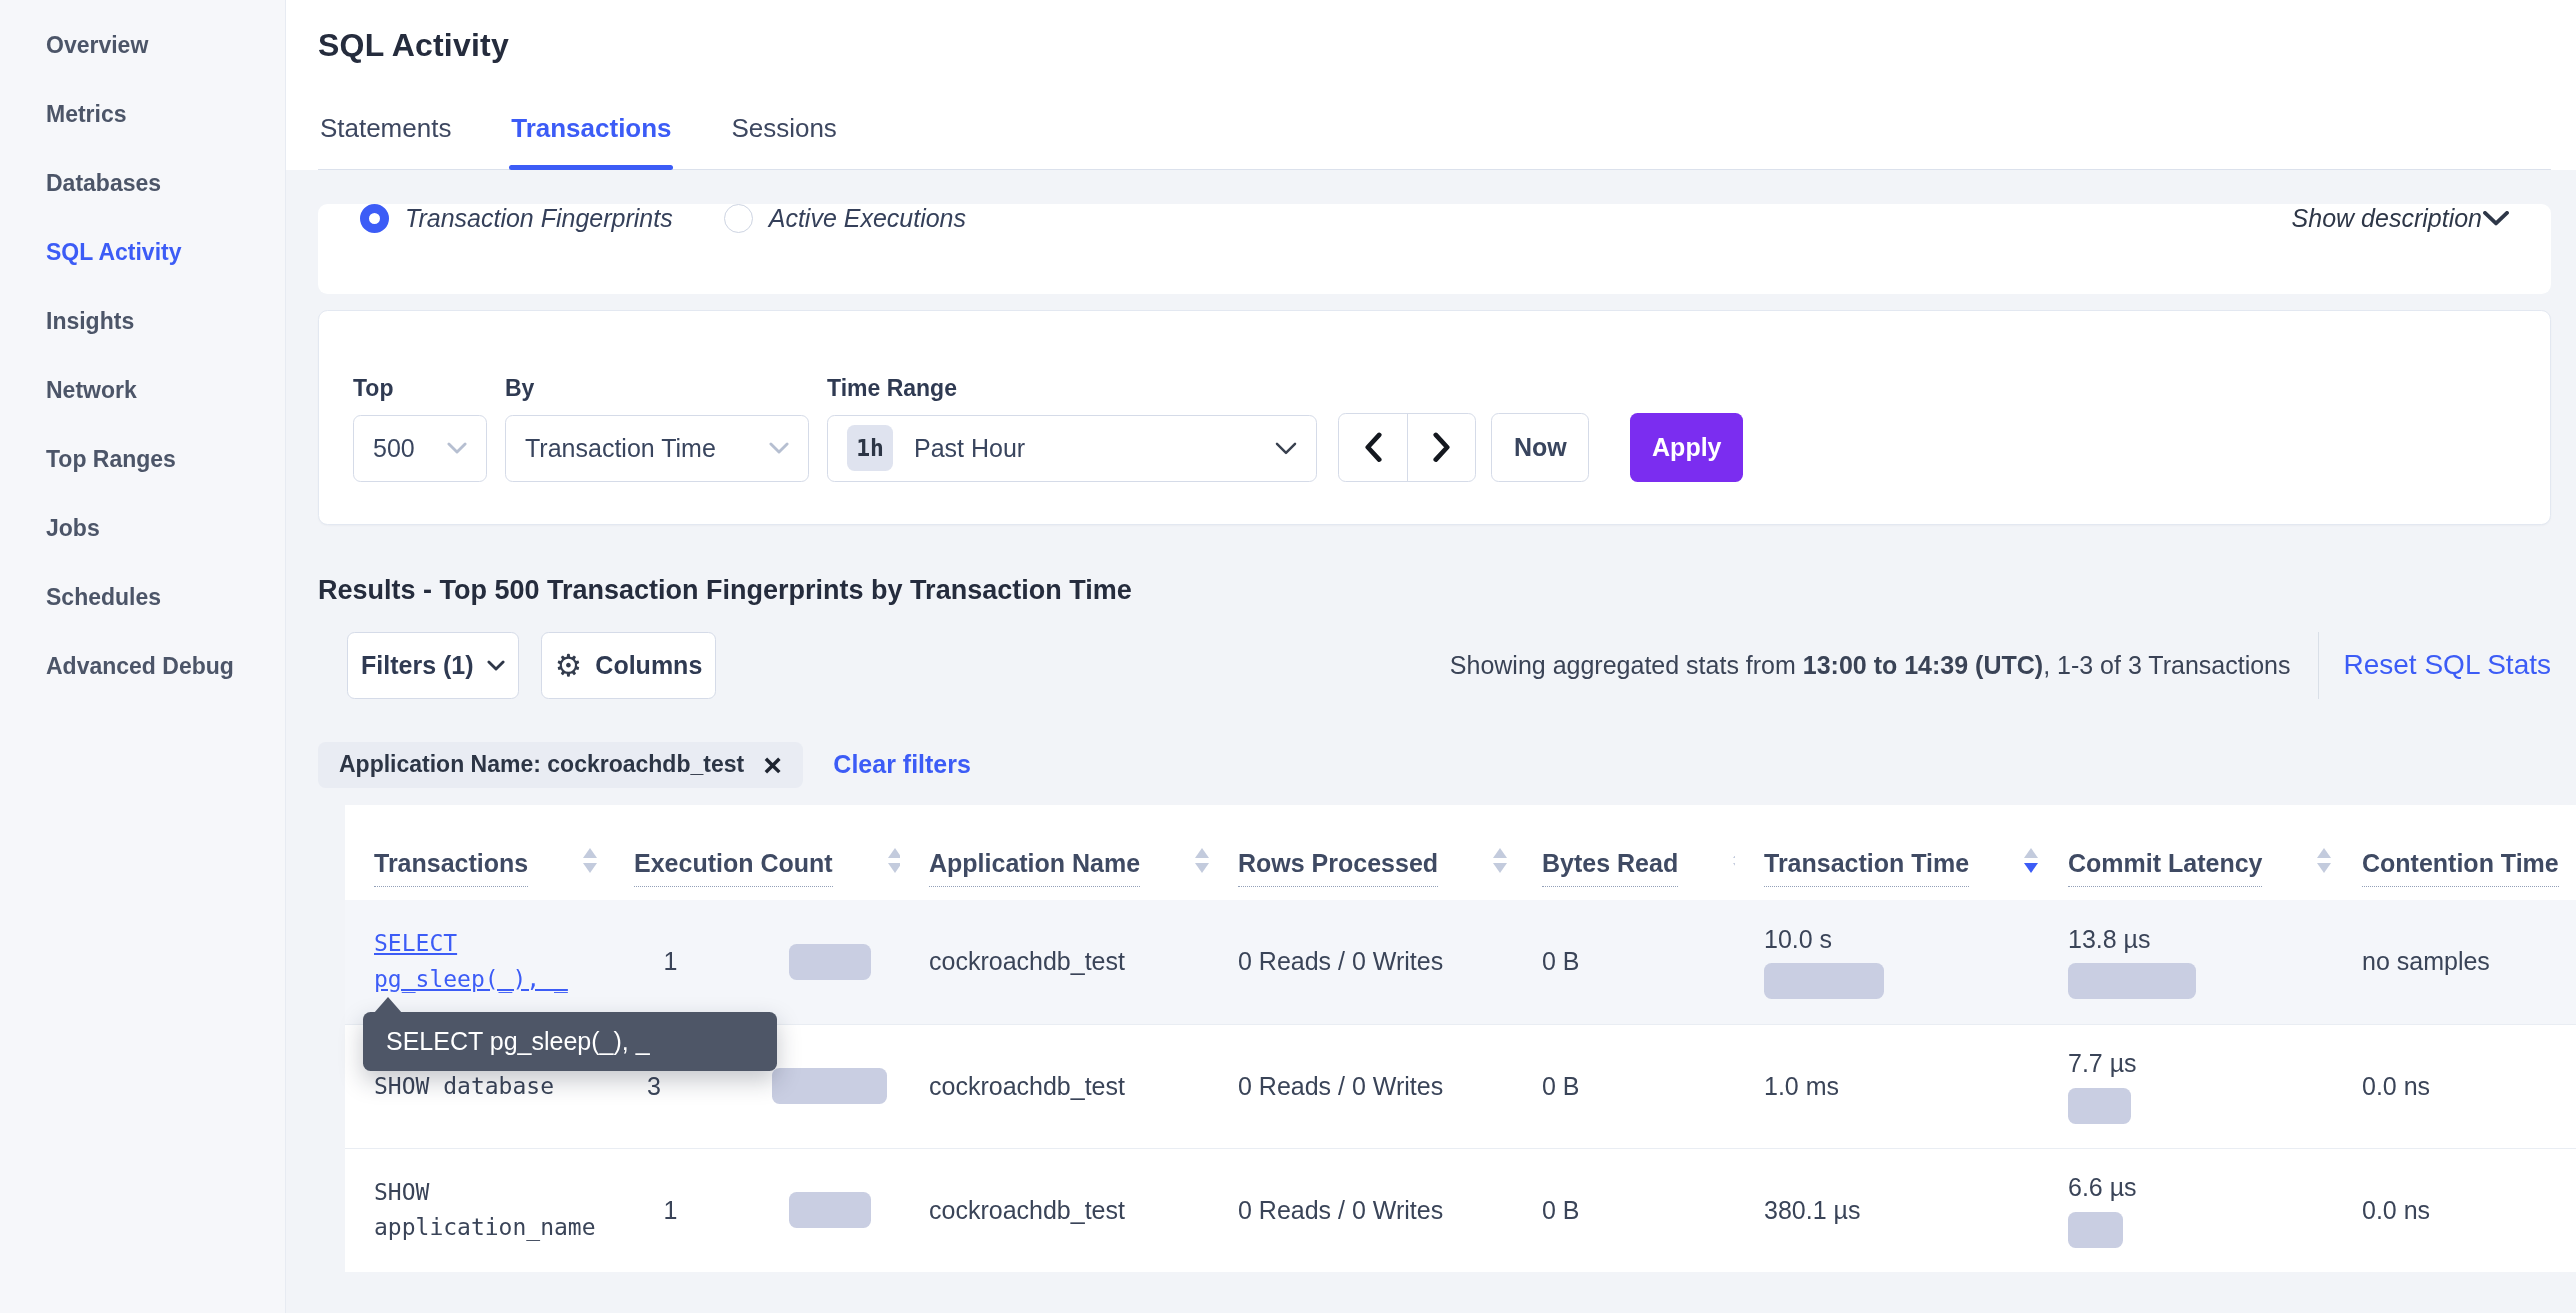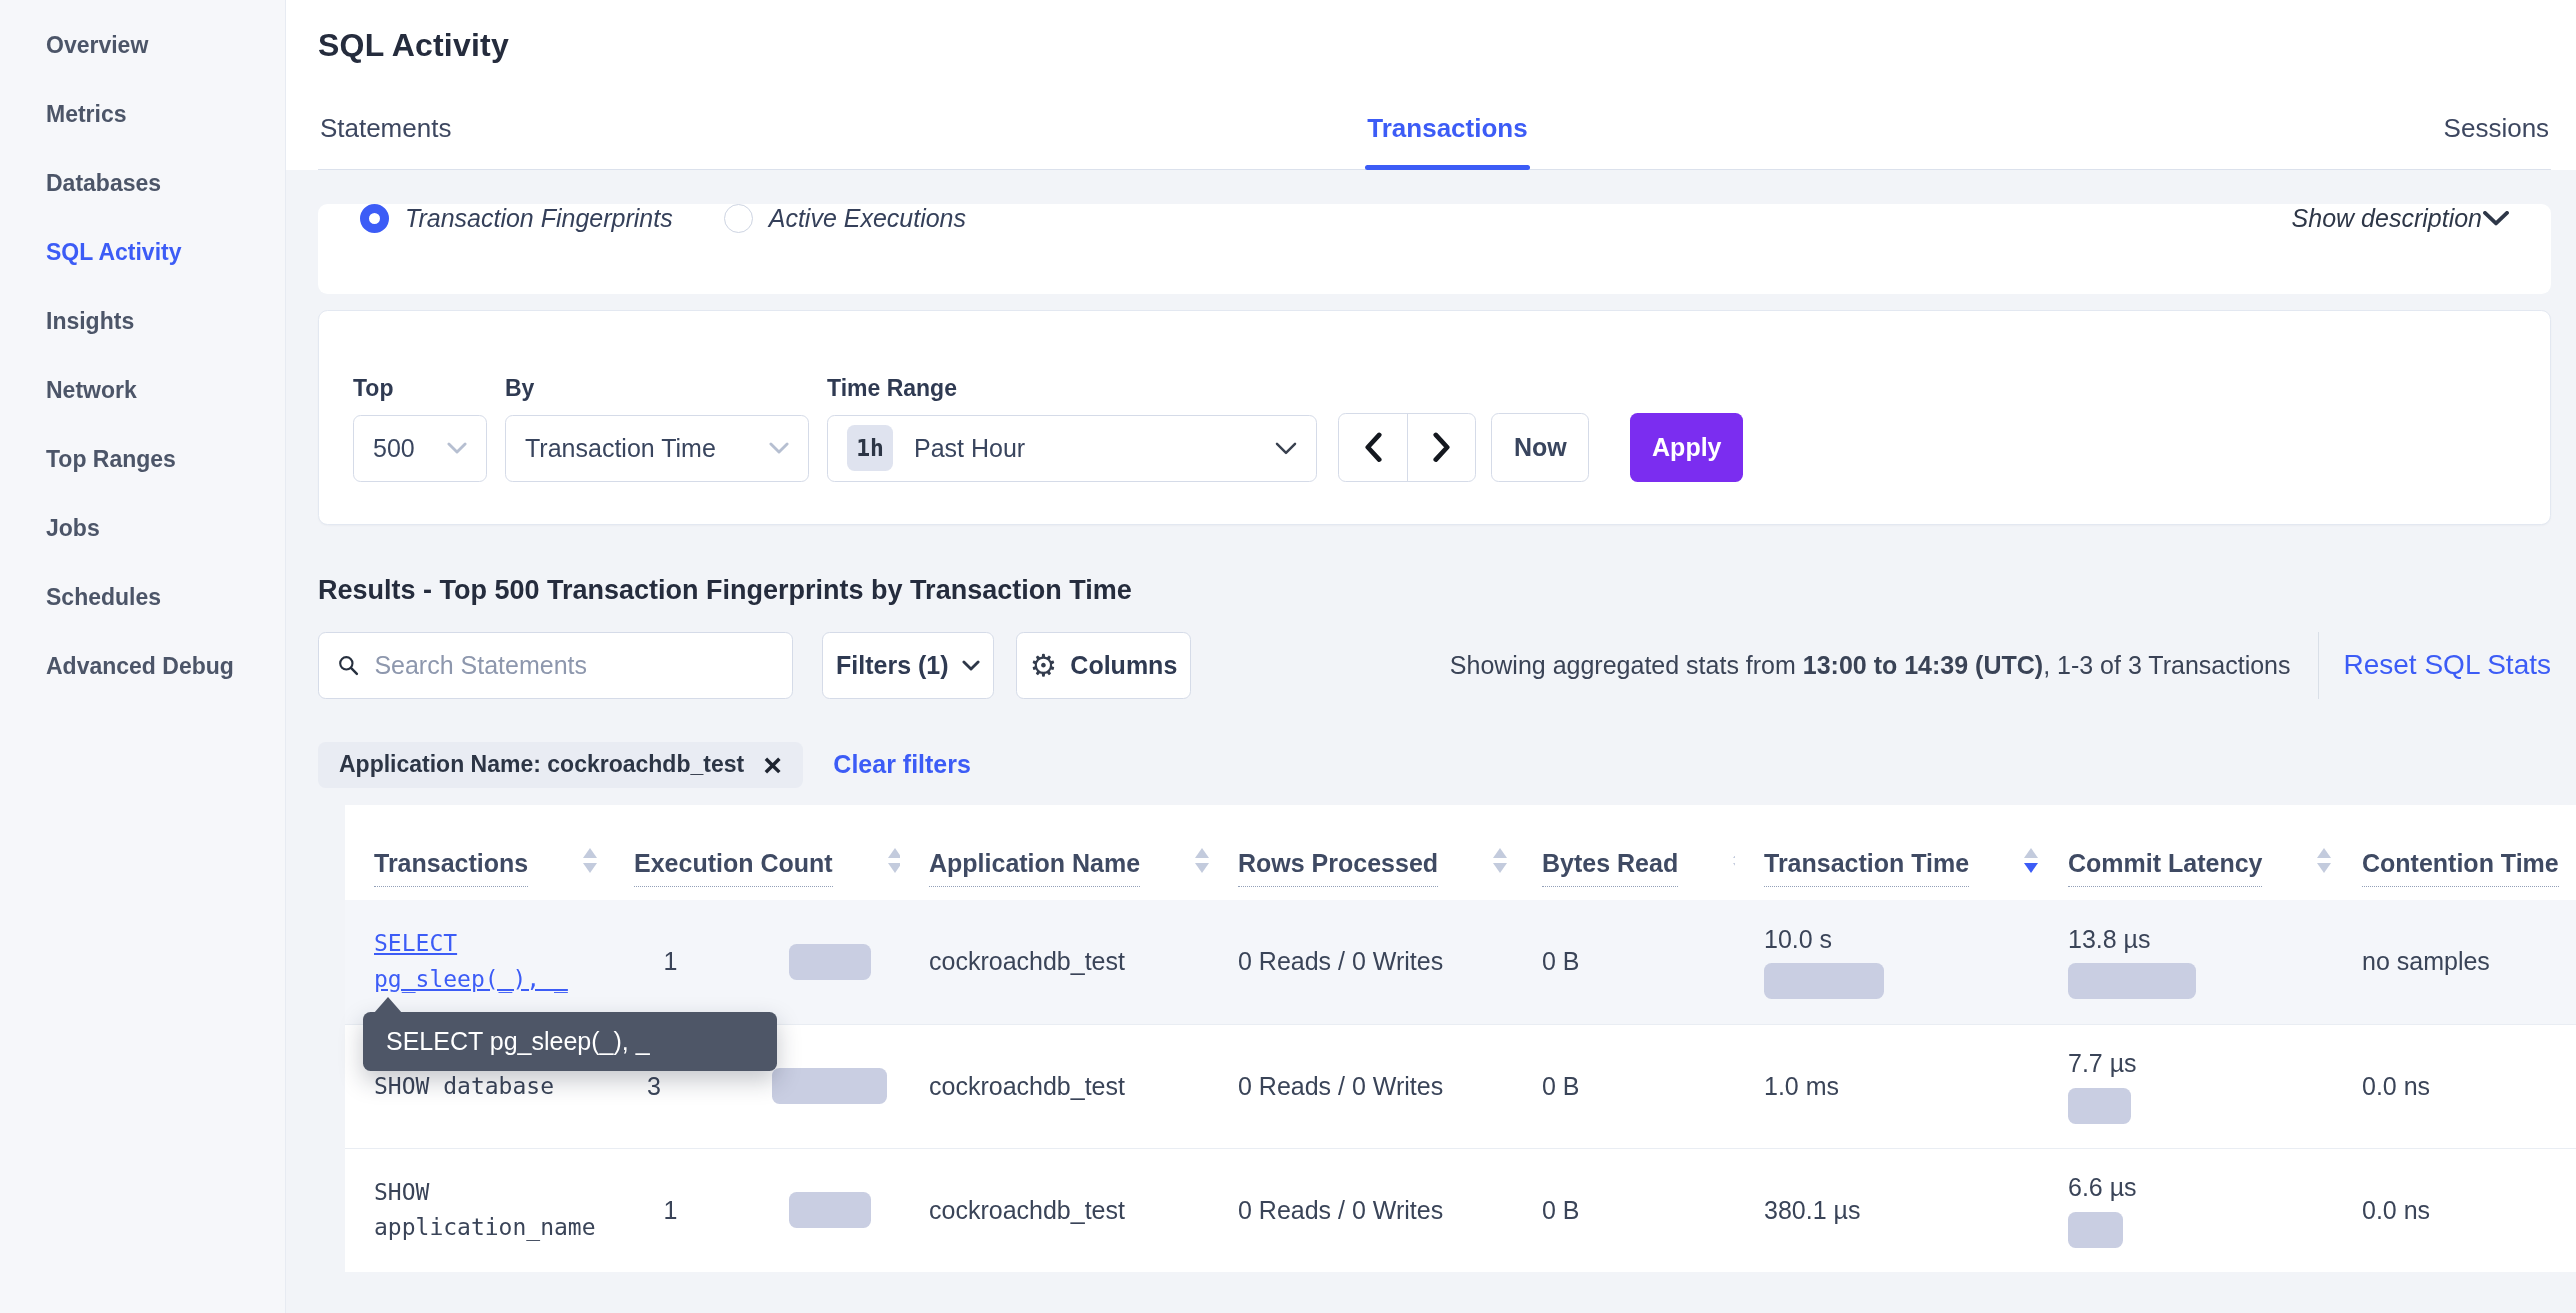--- a/index.html
+++ b/index.html
@@ -16,21 +16,21 @@
 
   
   .sidebar{width:286px;flex:0 0 286px;background:#f6f7fa;border-right:1px solid #e7ebf2;padding-top:11.4px;}
   .side-item{height:69px;display:flex;align-items:center;padding-left:46px;font-size:23px;font-weight:600;color:#4c5568;cursor:pointer;}
   .side-item.active{color:var(--accent);}
 
   
   .main{flex:1;display:flex;flex-direction:column;min-width:0;}
   .page-head{background:#fff;padding:27px 25px 0 32px;}
   .page-title{font-size:32px;font-weight:700;color:var(--ink);letter-spacing:0.2px;}
-  .tabs{display:flex;margin-top:36px;border-bottom:1px solid #dbe1ec;justify-content:space-between;}
+  .tabs{display:flex;gap:56px;margin-top:36px;border-bottom:1px solid #dbe1ec;}
   .tab{position:relative;font-size:26px;font-weight:500;color:#3d4760;padding:13.3px 1.9px 25px;cursor:pointer;}
   .tab.active{color:var(--accent);font-weight:700;}
   .tab.active::after{content:"";position:absolute;left:0;right:0;bottom:-1px;height:5.7px;border-radius:2.9px;background:var(--accent);}
 
   .content{flex:1;background:var(--page);padding:34px 25px 0 32px;overflow:hidden;}
 
   
   .view-bar{background:var(--card);border-radius:9.5px;height:90px;display:flex;align-items:flex-start;padding:0 42px;font-style:italic;}
   .radio-opt{display:flex;align-items:center;margin-right:51px;cursor:pointer;}
   .radio-dot{width:29px;height:29px;border-radius:50%;background:#fff;border:1.9px solid #cdd4e2;flex:0 0 29px;}
@@ -197,27 +197,20 @@
             </div>
           </div>
           <div class="btn btn-now">Now</div>
           <div class="btn btn-apply">Apply</div>
         </div>
       </div>
 
       <div class="results-heading">Results - Top 500 Transaction Fingerprints by Transaction Time</div>
 
       <div class="toolbar">
-        <div class="search-box">
-          <svg width="23" height="23" viewBox="0 0 24 24">
-              <circle cx="9.5" cy="9.5" r="7" fill="none" stroke="#262f3e" stroke-width="2.4"></circle>
-              <line x1="14.8" y1="14.8" x2="21.5" y2="21.5" stroke="#262f3e" stroke-width="2.8" stroke-linecap="round"></line>
-            </svg>
-          <input type="text" placeholder="Search Statements" style="">
-        </div>
         <div class="tbtn btn-filters">
           <span>Filters (1)</span>
           <svg width="18" height="11.4" viewBox="0 0 19 12">
               <polyline points="2,2 9.5,9.5 17,2" fill="none" stroke="#2e3748" stroke-width="3" stroke-linecap="round" stroke-linejoin="round"></polyline>
             </svg>
         </div>
         <div class="tbtn btn-columns">
           <span class="gear">⚙</span>
           <span>Columns</span>
         </div>

